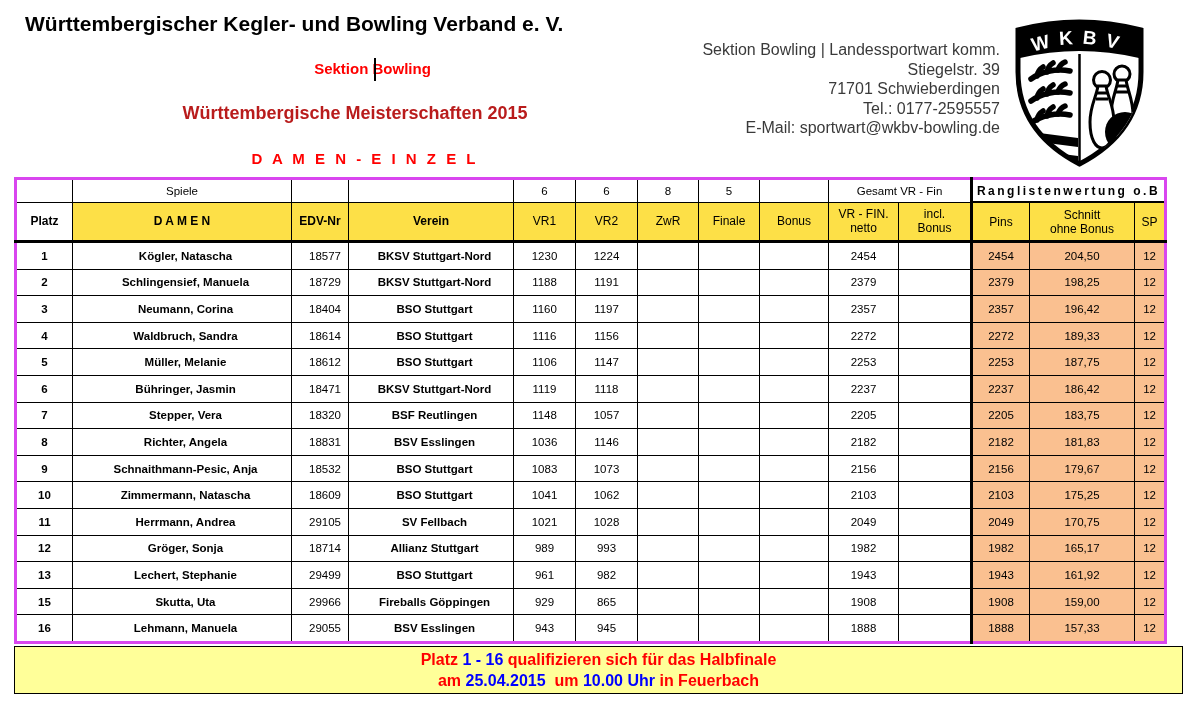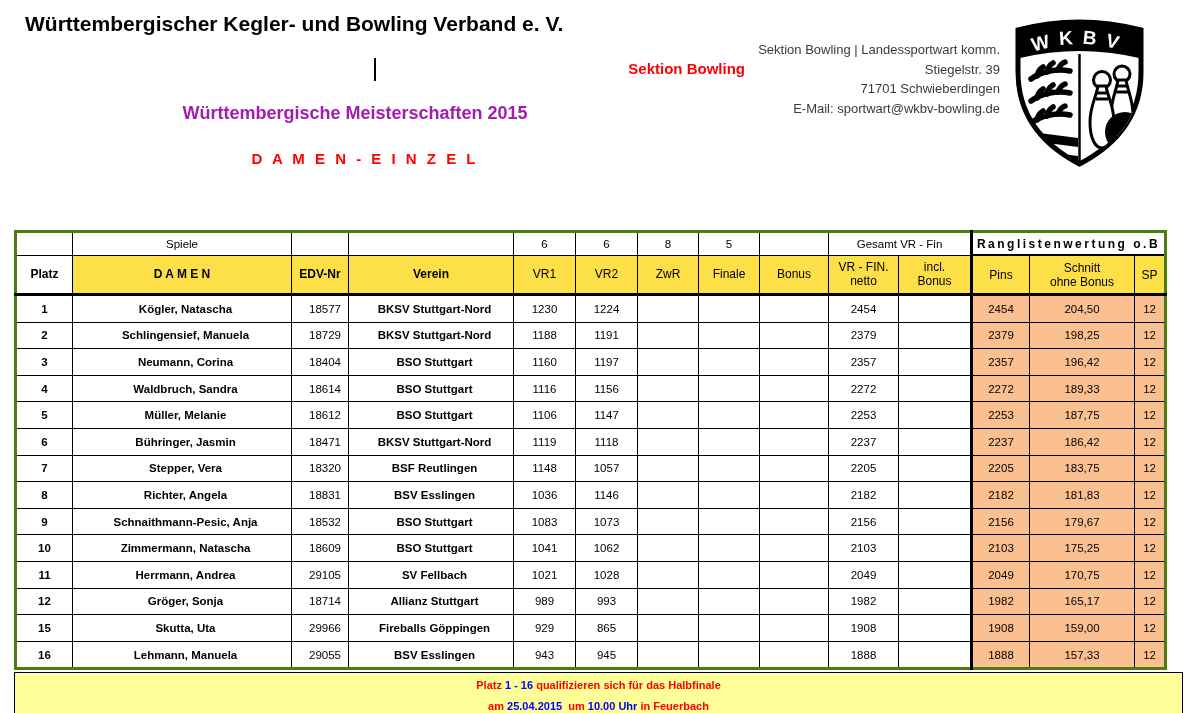--- a/index.html
+++ b/index.html
@@ -1,35 +1,35 @@
 <!DOCTYPE html>
 <html><head>
 <meta charset="utf-8">
 <style>
   html,body{margin:0;padding:0;}
   body{
     width:1188px;height:713px;overflow:hidden;background:#fff;color:#000;
     font-family:"Liberation Sans","DejaVu Sans",sans-serif;position:relative;
   }
   
-  .hdr{position:relative;height:230px;}
+  .hdr{position:relative;height:177px;}
   .org-title{position:absolute;left:25px;top:12px;font-size:21px;font-weight:bold;white-space:nowrap;}
-  .sek-line{position:absolute;left:0;top:60px;width:745px;text-align:right;
+  .sek-line{position:absolute;left:0;top:60px;width:745px;text-align:center;
     font-size:15px;font-weight:bold;color:#ff0000;}
   .caret{position:absolute;left:374px;top:58px;width:2px;height:23px;background:#000;}
   .evt-line{position:absolute;left:0;top:103px;width:710px;text-align:center;
-    font-size:18px;font-weight:bold;color:#a21caf;}
+    font-size:18px;font-weight:bold;color:#b91c1c;}
   .cat-line{position:absolute;left:0;top:150px;width:730px;text-align:center;
     font-size:15px;font-weight:bold;color:#ff0000;letter-spacing:3px;}
   .contact{position:absolute;right:188px;top:40px;text-align:right;
-    font-size:13px;line-height:19.5px;color:#3a3a3a;}
+    font-size:16px;line-height:19.5px;color:#3a3a3a;}
   .logo{position:absolute;left:1012px;top:10px;}
   
   table.results{border-collapse:collapse;table-layout:fixed;width:1150px;
-    margin-left:14px;border:3px solid #4d7c0f;}
+    margin-left:14px;border:3px solid #d946ef;}
   .results th,.results td{border:1px solid #000;overflow:hidden;padding:0;}
   .results th{white-space:pre-line;}
   #head-top th{height:21px;font-weight:normal;font-size:11.5px;background:#fff;text-align:center;}
   #head-cols th{height:37px;font-size:12px;background:#fde047;font-weight:normal;
     text-align:center;vertical-align:middle;border-bottom:3px solid #000;}
   #head-cols th.col-platz{background:#fff;font-weight:bold;}
   #head-cols th.col-name,#head-cols th.col-edv,#head-cols th.col-verein{font-weight:bold;}
   .results td{height:25.6px;font-size:11.5px;text-align:center;vertical-align:middle;white-space:nowrap;}
   .cell-name,.cell-verein{text-align:left;font-weight:bold;padding-left:7px !important;}
   .cell-platz{font-weight:bold;}
@@ -40,35 +40,36 @@
     border-bottom:2px solid #000 !important;}
   
   col.w-platz{width:57px;}  col.w-name{width:219px;} col.w-edv{width:57px;}
   col.w-verein{width:165px;}col.w-vr1{width:62px;}   col.w-vr2{width:62px;}
   col.w-zwr{width:61px;}    col.w-finale{width:61px;}col.w-bonus{width:69px;}
   col.w-netto{width:70px;}  col.w-incl{width:73px;}  col.w-pins{width:58px;}
   col.w-schnitt{width:105px;}col.w-sp{width:31px;}
   
   .foot{width:1167px;margin:2px 0 0 14px;background:#ffff99;border:1.5px solid #000;
     text-align:center;padding:2px 0;}
-  .foot div{font-size:11px;font-weight:bold;line-height:21px;white-space:pre;}
+  .foot div{font-size:16px;font-weight:bold;line-height:21px;white-space:pre;}
 </style>
 </head>
 <body>
 
 <div class="hdr">
   <div class="org-title">Württembergischer Kegler- und Bowling Verband e. V.</div>
   <div class="sek-line">Sektion Bowling</div>
   <div class="caret"></div>
   <div class="evt-line">Württembergische Meisterschaften 2015</div>
   <div class="cat-line">D A M E N - E I N Z E L</div>
   <div class="contact">
     <div>Sektion Bowling | Landessportwart komm.</div>
     <div>Stiegelstr. 39</div>
     <div>71701 Schwieberdingen</div>
+    <div>Tel.: 0177-2595557</div>
     <div>E-Mail: sportwart@wkbv-bowling.de</div>
   </div>
   <svg class="logo" width="135" height="158" viewBox="0 0 135 158">
     <defs>
       <clipPath id="shieldclip">
         <path d="M6 20 Q67 4 129 20 L129 62 Q129 122 67.5 154 Q6 122 6 62 Z"></path>
       </clipPath>
       <path id="arc" d="M16 44 Q67 24 119 44" fill="none"></path>
     </defs>
     <path d="M6 20 Q67 4 129 20 L129 62 Q129 122 67.5 154 Q6 122 6 62 Z" fill="#fff" stroke="#000" stroke-width="5"></path>
@@ -348,20 +349,36 @@
         <td class="cell-zwr"></td>
         <td class="cell-finale"></td>
         <td class="cell-bonus"></td>
         <td class="cell-netto">1982</td>
         <td class="cell-incl"></td>
         <td class="cell-pins">1982</td>
         <td class="cell-schnitt">165,17</td>
         <td class="cell-sp">12</td>
       </tr>
       <tr>
+        <td class="cell-platz">13</td>
+        <td class="cell-name">Lechert, Stephanie</td>
+        <td class="cell-edv">29499</td>
+        <td class="cell-verein">BSO Stuttgart</td>
+        <td class="cell-vr1">961</td>
+        <td class="cell-vr2">982</td>
+        <td class="cell-zwr"></td>
+        <td class="cell-finale"></td>
+        <td class="cell-bonus"></td>
+        <td class="cell-netto">1943</td>
+        <td class="cell-incl"></td>
+        <td class="cell-pins">1943</td>
+        <td class="cell-schnitt">161,92</td>
+        <td class="cell-sp">12</td>
+      </tr>
+      <tr>
         <td class="cell-platz">15</td>
         <td class="cell-name">Skutta, Uta</td>
         <td class="cell-edv">29966</td>
         <td class="cell-verein">Fireballs Göppingen</td>
         <td class="cell-vr1">929</td>
         <td class="cell-vr2">865</td>
         <td class="cell-zwr"></td>
         <td class="cell-finale"></td>
         <td class="cell-bonus"></td>
         <td class="cell-netto">1908</td>

